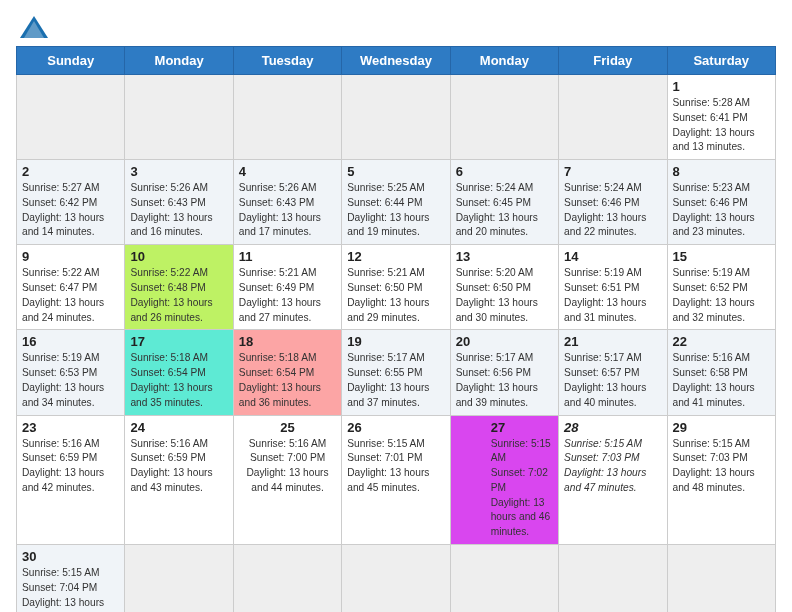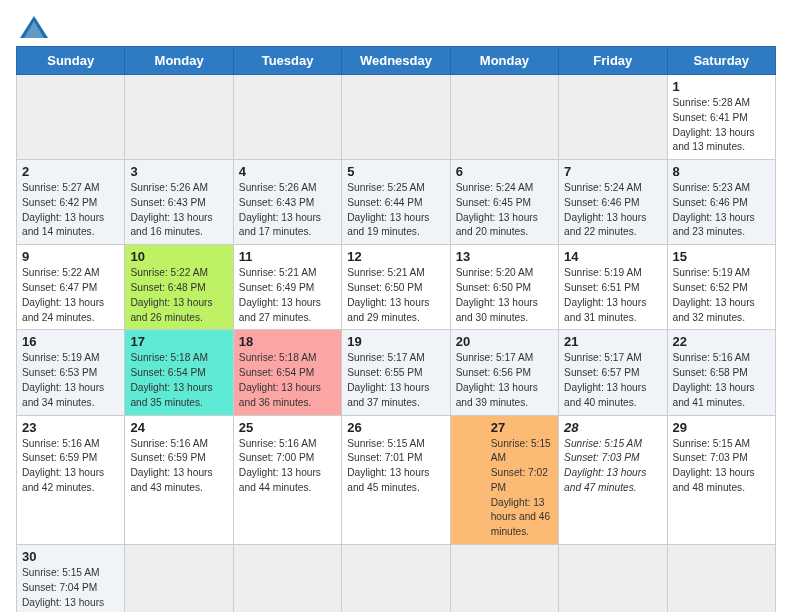--- a/index.html
+++ b/index.html
@@ -239,29 +239,29 @@
       </tr>
       <tr>
         <td style="background: rgb(255, 255, 255);">
           <span class="day-number">23</span>
           <div class="day-info">Sunrise: 5:16 AM<br>Sunset: 6:59 PM<br>Daylight: 13 hours and 42 minutes.</div>
         </td>
         <td style="background: rgb(255, 255, 255); margin-left: 48px;">
           <span class="day-number">24</span>
           <div class="day-info">Sunrise: 5:16 AM<br>Sunset: 6:59 PM<br>Daylight: 13 hours and 43 minutes.</div>
         </td>
-        <td style="background: rgb(255, 255, 255);">
+        <td style="background: rgb(255, 255, 255); text-align: center;">
           <span class="day-number">25</span>
           <div class="day-info">Sunrise: 5:16 AM<br>Sunset: 7:00 PM<br>Daylight: 13 hours and 44 minutes.</div>
         </td>
         <td style="background: rgb(255, 255, 255);">
           <span class="day-number">26</span>
           <div class="day-info">Sunrise: 5:15 AM<br>Sunset: 7:01 PM<br>Daylight: 13 hours and 45 minutes.</div>
         </td>
-        <td style="background: #fdba74; padding-left: 40px;">
+        <td style="background: #d946ef; padding-left: 40px;">
           <span class="day-number">27</span>
           <div class="day-info">Sunrise: 5:15 AM<br>Sunset: 7:02 PM<br>Daylight: 13 hours and 46 minutes.</div>
         </td>
         <td style="background: rgb(255, 255, 255); font-style: italic;">
           <span class="day-number">28</span>
           <div class="day-info">Sunrise: 5:15 AM<br>Sunset: 7:03 PM<br>Daylight: 13 hours and 47 minutes.</div>
         </td>
         <td style="background: rgb(255, 255, 255);">
           <span class="day-number">29</span>
           <div class="day-info">Sunrise: 5:15 AM<br>Sunset: 7:03 PM<br>Daylight: 13 hours and 48 minutes.</div>

